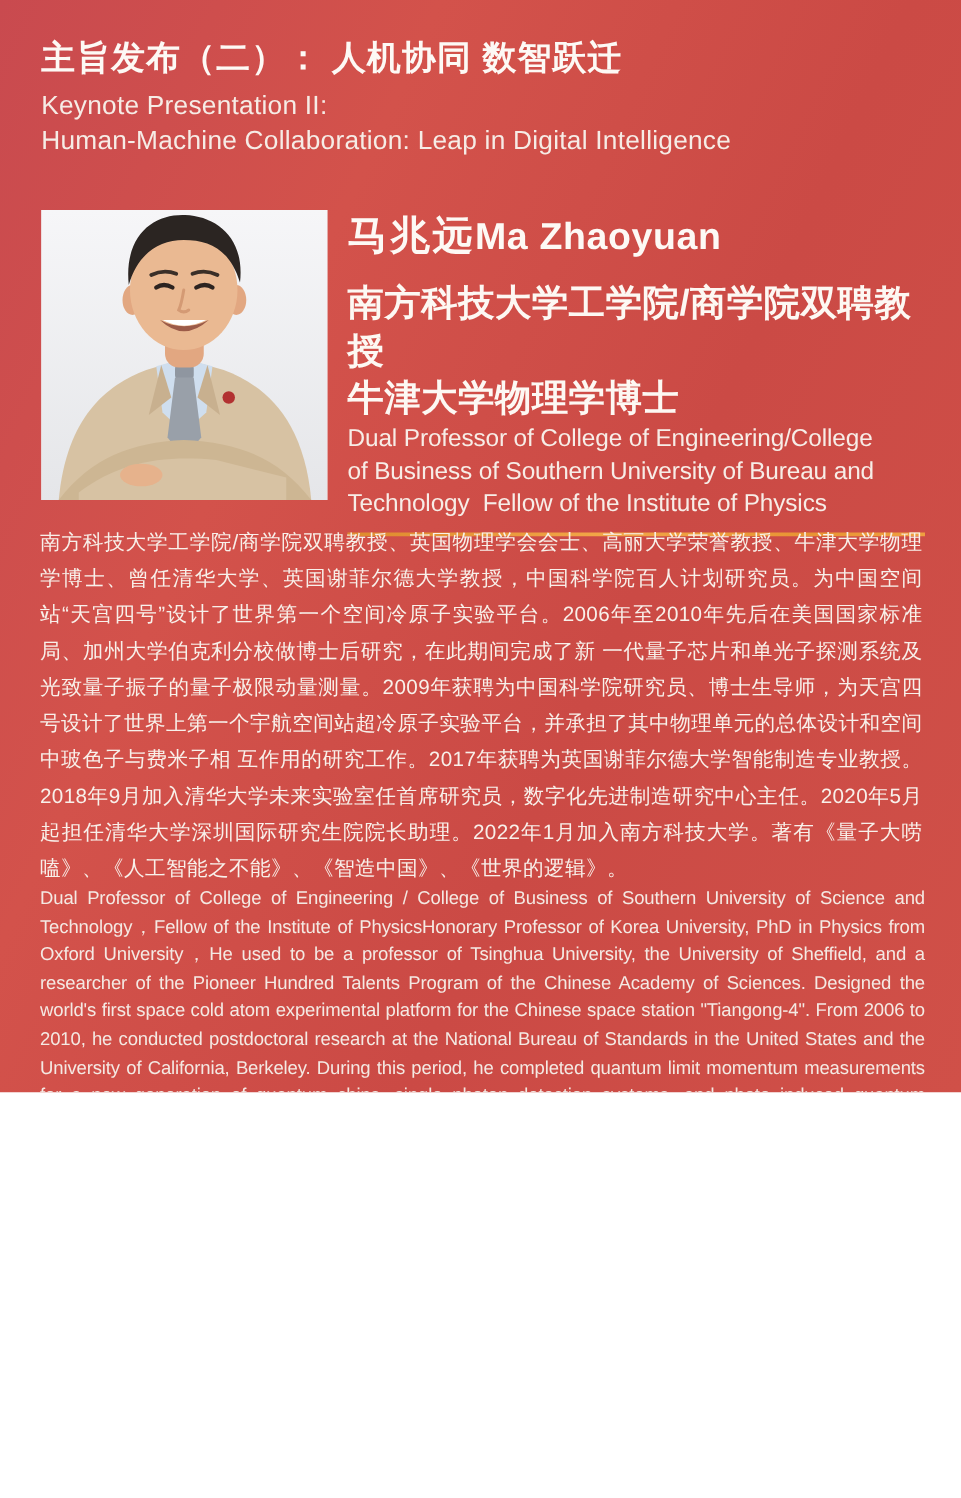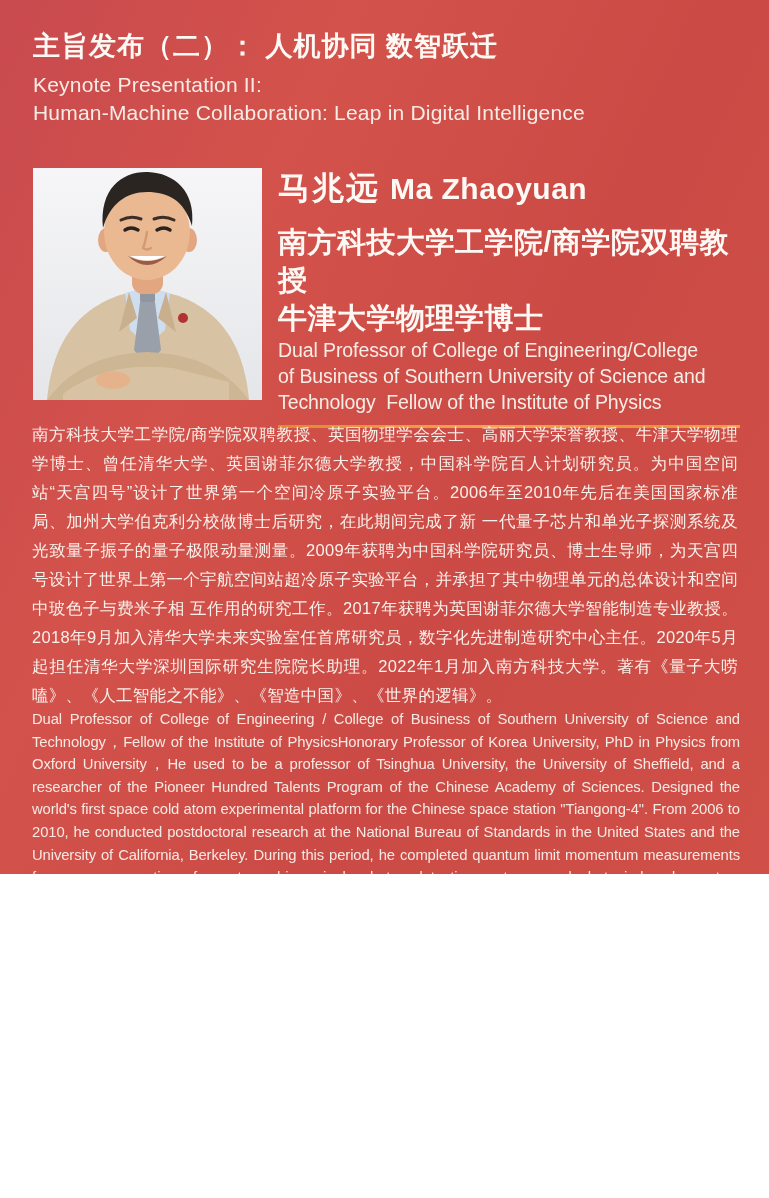--- a/index.html
+++ b/index.html
@@ -23,21 +23,21 @@
   .subtitle.first{margin-top:9px;}
   .speaker{position:absolute;left:33px;top:168px;display:flex;}
   .photo{
     width:229px;height:232px;flex:0 0 auto;
     background:#f2f2f4;overflow:hidden;
   }
   .photo svg{display:block;}
   .info{margin-left:16px;width:462px;}
   .name{margin-top:2px;font-weight:bold;color:#fdf9f5;line-height:36px;}
   .name .cn{font-size:32px;letter-spacing:2px;}
-  .name .en{font-size:30px;margin-left:10px;letter-spacing:0.5px;}
+  .name .en{font-size:30px;margin-left:0;letter-spacing:0.5px;}
   .cn-title{
     font-size:29px;font-weight:bold;color:#fdf8f3;
     line-height:38px;letter-spacing:0.5px;
   }
   .cn-title.first{margin-top:11px;}
   .en-desc{
     font-size:19.5px;color:#f7ede7;line-height:26px;
     white-space:pre-wrap;letter-spacing:-0.1px;
   }
   .en-desc.first{}
@@ -117,21 +117,21 @@
         <path d="M97,88 Q114,97 132,88 Z" fill="#ffffff"></path>
       </svg>
     </div>
     <div class="info">
       <div class="name">
         <span class="cn">马兆远</span><span class="en">Ma Zhaoyuan</span>
       </div>
       <div class="cn-title first">南方科技大学工学院/商学院双聘教授</div>
       <div class="cn-title">牛津大学物理学博士</div>
       <div class="en-desc first">Dual Professor of College of Engineering/College</div>
-      <div class="en-desc">of Business of Southern University of Science and</div>
+      <div class="en-desc">of Business of Southern University of Bureau and</div>
       <div class="en-desc">Technology  Fellow of the Institute of Physics</div>
       <div class="divider speaker-line"></div>
     </div>
   </div>
 
   <p class="bio-cn">南方科技大学工学院/商学院双聘教授、英国物理学会会士、高丽大学荣誉教授、牛津大学物理学博士、曾任清华大学、英国谢菲尔德大学教授，中国科学院百人计划研究员。为中国空间站“天宫四号”设计了世界第一个空间冷原子实验平台。2006年至2010年先后在美国国家标准局、加州大学伯克利分校做博士后研究，在此期间完成了新 一代量子芯片和单光子探测系统及光致量子振子的量子极限动量测量。2009年获聘为中国科学院研究员、博士生导师，为天宫四号设计了世界上第一个宇航空间站超冷原子实验平台，并承担了其中物理单元的总体设计和空间中玻色子与费米子相 互作用的研究工作。2017年获聘为英国谢菲尔德大学智能制造专业教授。2018年9月加入清华大学未来实验室任首席研究员，数字化先进制造研究中心主任。2020年5月起担任清华大学深圳国际研究生院院长助理。2022年1月加入南方科技大学。著有《量子大唠嗑》、《人工智能之不能》、《智造中国》、《世界的逻辑》。</p>
 
   <p class="bio-en">Dual Professor of College of Engineering / College of Business of Southern University of Science and Technology，Fellow of the Institute of PhysicsHonorary Professor of Korea University, PhD in Physics from Oxford University，He used to be a professor of Tsinghua University, the University of Sheffield, and a researcher of the Pioneer Hundred Talents Program of the Chinese Academy of Sciences. Designed the world's first space cold atom experimental platform for the Chinese space station "Tiangong-4". From 2006 to 2010, he conducted postdoctoral research at the National Bureau of Standards in the United States and the University of California, Berkeley. During this period, he completed quantum limit momentum measurements for a new generation of quantum chips, single photon detection systems, and photo induced quantum oscillators. In 2009, he was employed as a researcher and doctoral supervisor of the Chinese Academy of Sciences, designed the world's first space station ultra cold atomic experimental platform for Tiangong 4, and undertook the overall design of its physical unit and the research work of the interaction between bosons and fermions in space. In 2017, he was appointed as a professor of intelligent manufacturing at the University of Sheffield in the UK. Joined Tsinghua University Future Laboratory as Chief Researcher and Director of the Digital Advanced Manufacturing Research Center in September 2018.He has been serving as the Assistant Dean of Tsinghua University Shenzhen International Graduate School since May 2020. Joined Southern University of Science and Technology in January 2022. He is the author of "Quantum Dialogue", "AI-Not", "Made-in China Made China", and "Logic of the World".</p>
 
   <div class="divider bottom"></div>

